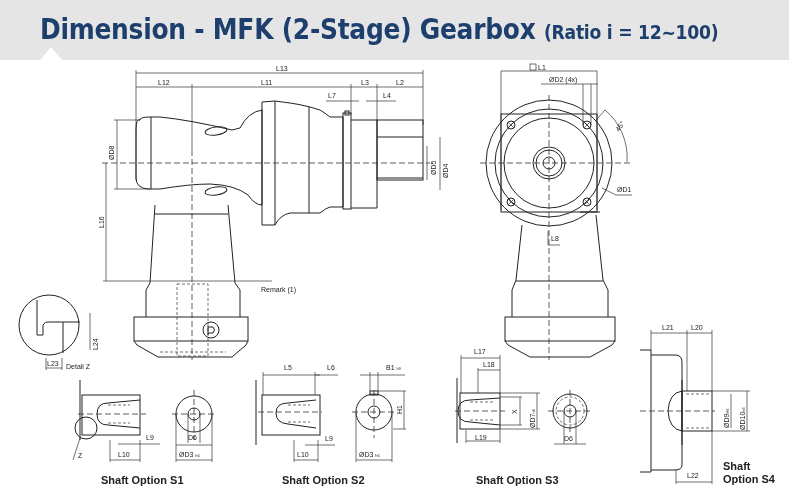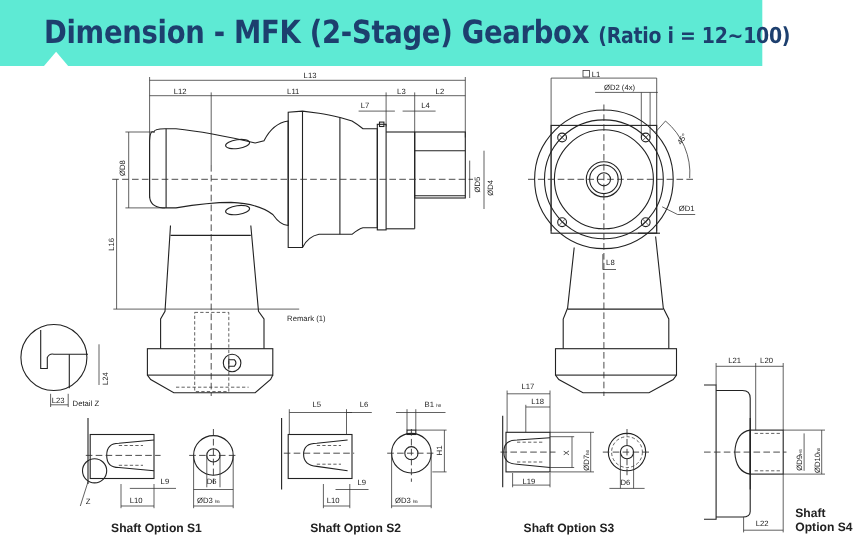--- a/index.html
+++ b/index.html
@@ -1,17 +1,17 @@
 <!DOCTYPE html>
 <html><head>
 <meta charset="utf-8">
 <style>
   html,body{margin:0;padding:0;background:#fff;}
   body{width:789px;height:495px;position:relative;overflow:hidden;font-family:"Liberation Sans",sans-serif;}
-  .header{position:absolute;left:0;top:0;width:693px;height:60px;background:#5eead4;}
+  .header{position:absolute;left:0;top:0;width:789px;height:60px;background:#e5e5e5;}
   .notch{position:absolute;left:40px;top:47px;width:0;height:0;border-left:11px solid transparent;border-right:11px solid transparent;border-bottom:13px solid #fff;}
   .title{position:absolute;left:40px;top:12px;color:#1d3f6e;font-weight:bold;font-size:29px;letter-spacing:-0.3px;white-space:nowrap;font-family:"DejaVu Sans",sans-serif;transform:scaleX(0.86);transform-origin:left center;}
   .title .sub{font-size:20px;}
   svg{position:absolute;left:0;top:0;}
   .lbl{font-family:"Liberation Sans",sans-serif;font-size:7px;fill:#222;}
   .cap{font-family:"Liberation Sans",sans-serif;font-size:11px;font-weight:bold;fill:#222;}
   .ln{stroke:#222;stroke-width:1;fill:none;}
   .thin{stroke:#333;stroke-width:0.7;fill:none;}
   .dash{stroke:#333;stroke-width:0.8;fill:none;stroke-dasharray:6 3;}
   .dsh2{stroke:#333;stroke-width:0.7;fill:none;stroke-dasharray:3 2;}

